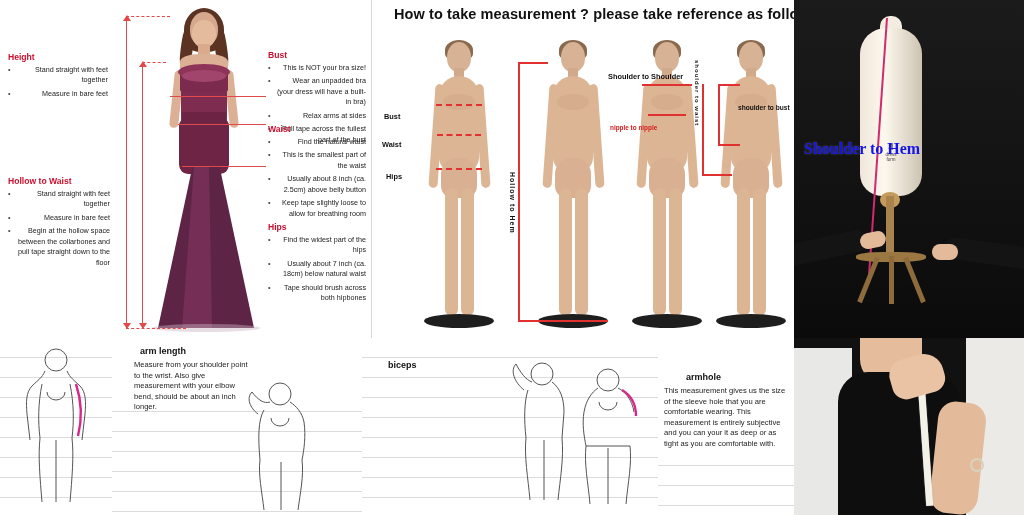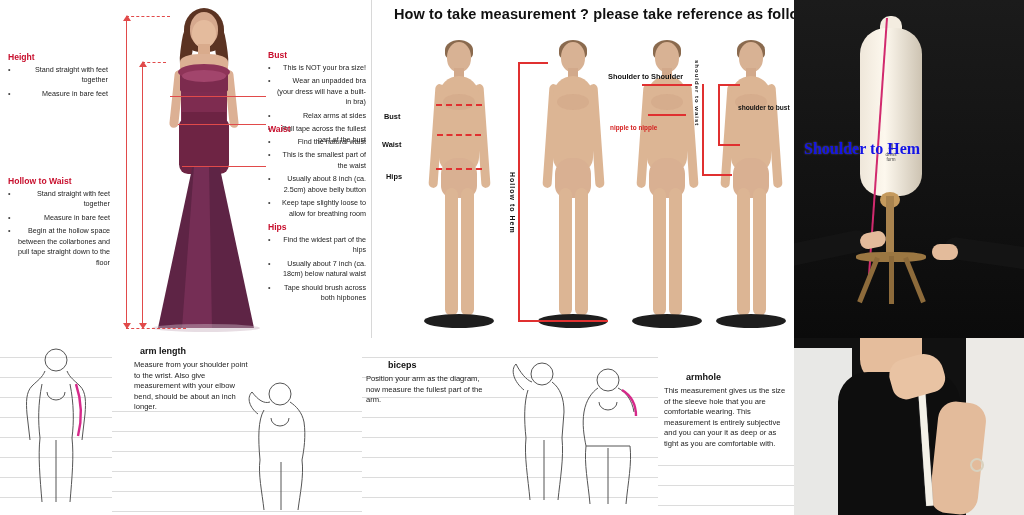--- a/index.html
+++ b/index.html
@@ -758,21 +758,20 @@
           <path d="M28 36 C22 46 22 64 24 86"></path>
           <path d="M24 86 C22 100 26 118 28 136"></path>
           <path d="M66 86 C68 102 64 120 62 136"></path>
           <path d="M45 88 L45 136"></path>
           <path d="M35 44 a9 8 0 0 0 18 0"></path>
         </g>
       </svg>
     </div>
 
     <div class="cell-title" style="left:366px; top:22px;">biceps</div>
-    <div class="cell-text" style="left:366px; top:36px; width:122px;">Position your arm as the diagram, now measure the fullest part of the arm.</div>
 
     <div class="sketch" style="left:502px; top:14px;">
       <svg width="76" height="150" viewBox="0 0 76 150">
         <g fill="none" stroke="#555" stroke-width="1">
           <circle cx="40" cy="22" r="11"></circle>
           <path d="M30 30 C24 28 18 20 14 12"></path>
           <path d="M14 12 C8 18 12 30 22 38"></path>
           <path d="M50 30 C58 36 62 46 62 60 L60 86"></path>
           <path d="M26 38 C22 50 22 68 24 86"></path>
           <path d="M24 86 C22 104 26 126 28 148"></path>

